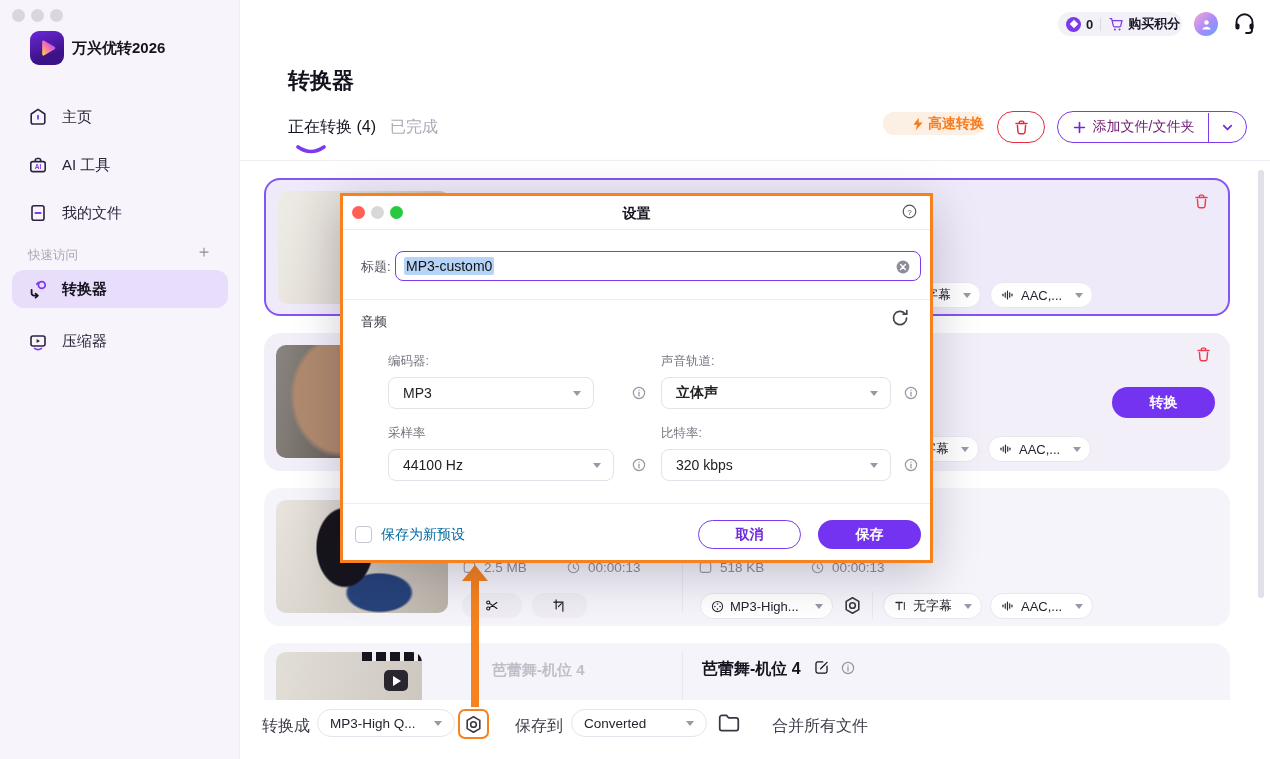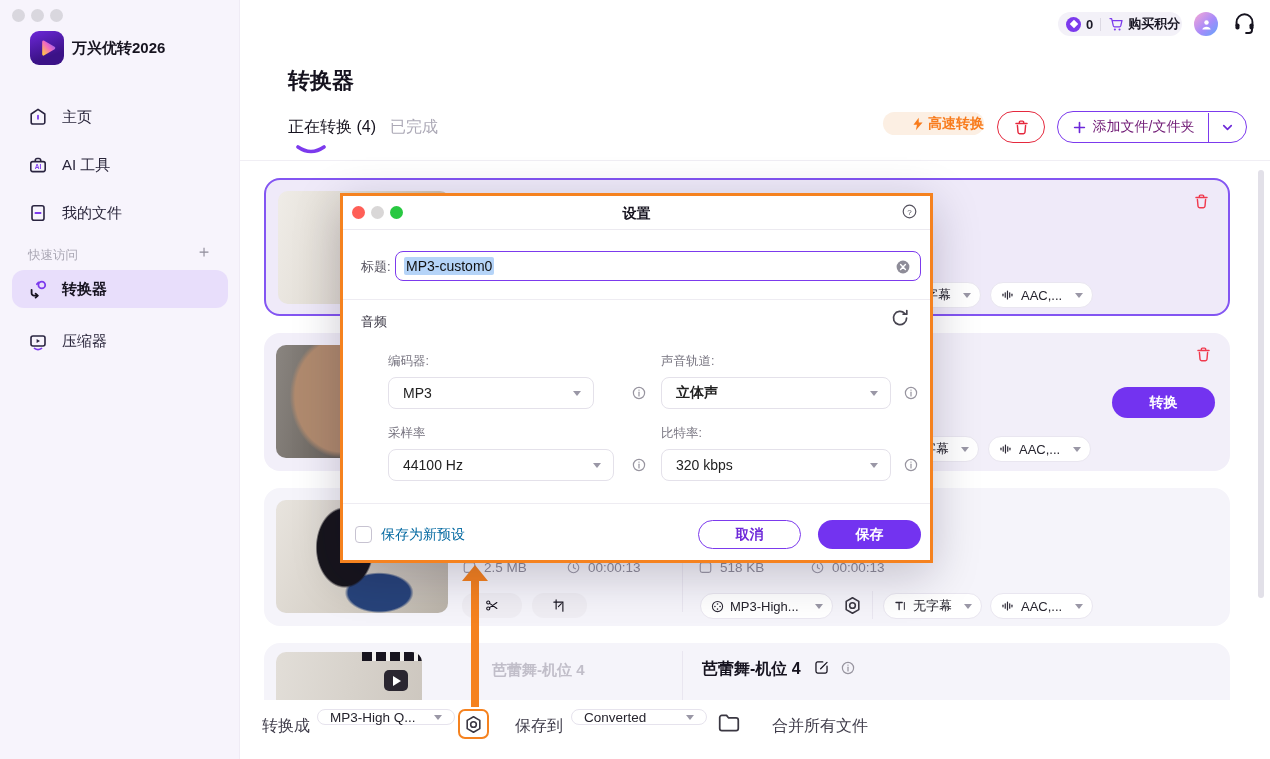--- a/index.html
+++ b/index.html
@@ -57,21 +57,21 @@
   .meta{position:absolute;display:flex;align-items:center;gap:7px;color:#8E8B99;font-size:13.5px}
   .tool-btn{position:absolute;height:25px;background:#EFEDF3;border-radius:12px;display:flex;align-items:center;justify-content:center;cursor:pointer}
   .fname-gray{position:absolute;font-size:15px;font-weight:600;color:#C1BEC9;white-space:nowrap}
   .fname-bold{position:absolute;font-size:16px;font-weight:700;color:#16131f;white-space:nowrap}
 
   .scrollbar{position:absolute;left:1258px;top:170px;width:6px;height:428px;border-radius:3px;background:#E2E0E8}
 
   
   .bottombar{position:absolute;left:240px;top:700px;width:1030px;height:59px;background:#fff;z-index:8}
   .bb-label{position:absolute;top:16px;font-size:16px;color:#3f3c4a}
-  .bb-pill{position:absolute;top:709px;height:16px;background:#fff;border:1px solid #E6E3ED;border-radius:15px;display:flex;align-items:center;padding:0 12px;font-size:13.5px;color:#26242e;cursor:pointer}
+  .bb-pill{position:absolute;top:709px;height:28px;background:#fff;border:1px solid #E6E3ED;border-radius:15px;display:flex;align-items:center;padding:0 12px;font-size:13.5px;color:#26242e;cursor:pointer}
   .gear-hot{position:absolute;left:458px;top:709px;width:31px;height:30px;border:2.5px solid var(--orange);border-radius:7px;background:#fff;display:flex;align-items:center;justify-content:center;cursor:pointer}
 
   
   .arrow-head{position:absolute;left:462px;top:565px;width:0;height:0;border-left:13px solid transparent;border-right:13px solid transparent;border-bottom:16px solid var(--orange);z-index:15}
   .arrow-line{position:absolute;left:471px;top:579px;width:8px;height:128px;background:var(--orange);z-index:15}
 
   
   .dialog{position:absolute;left:340px;top:193px;width:593px;height:370px;background:#fff;border:3px solid var(--orange);border-radius:0;box-shadow:0 12px 44px rgba(20,10,40,.22);z-index:20}
   .dlg-titlebar{position:absolute;left:0;top:0;right:0;height:34px;border-bottom:1px solid #ECEAF0}
   .dlg-light{position:absolute;top:10px;width:13px;height:13px;border-radius:50%}

